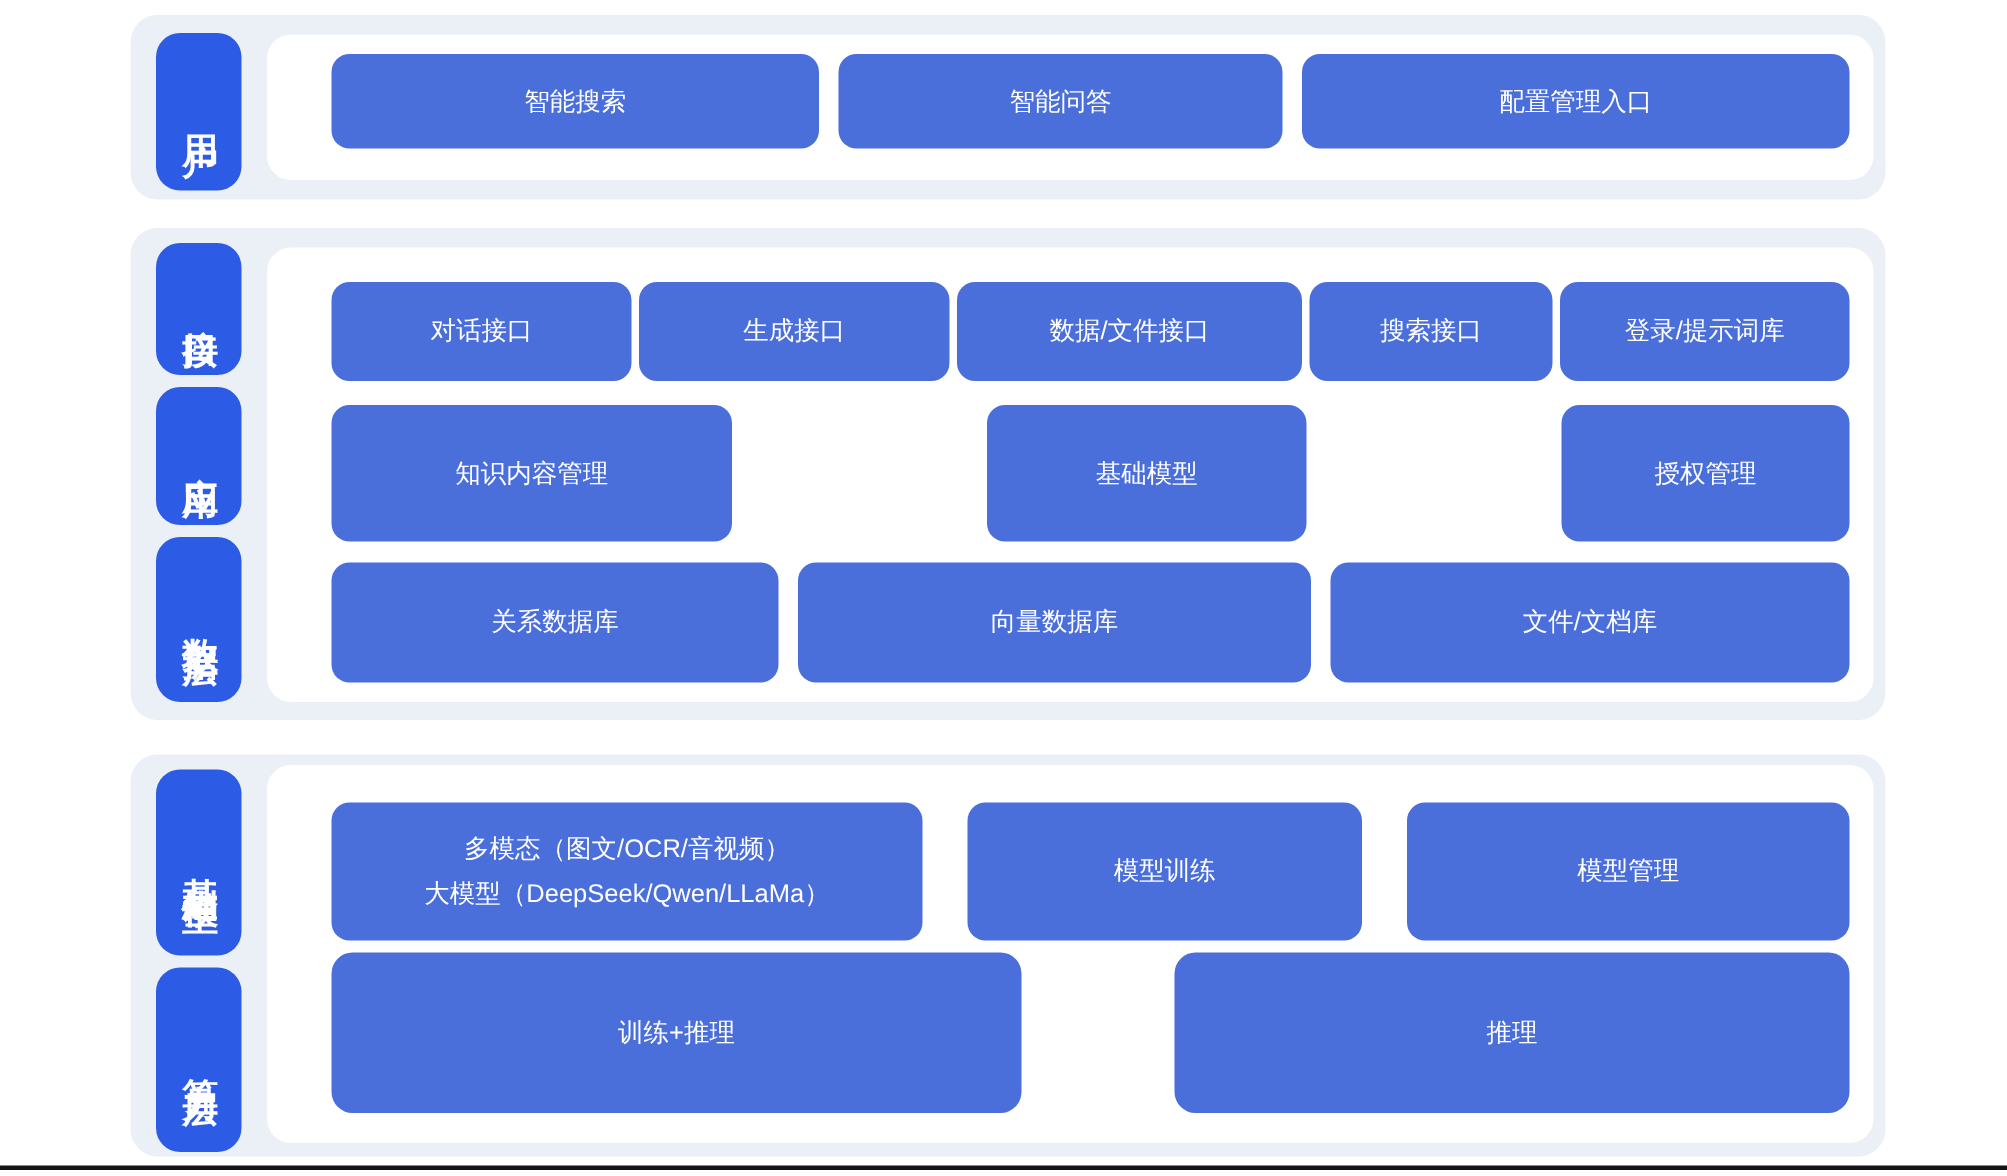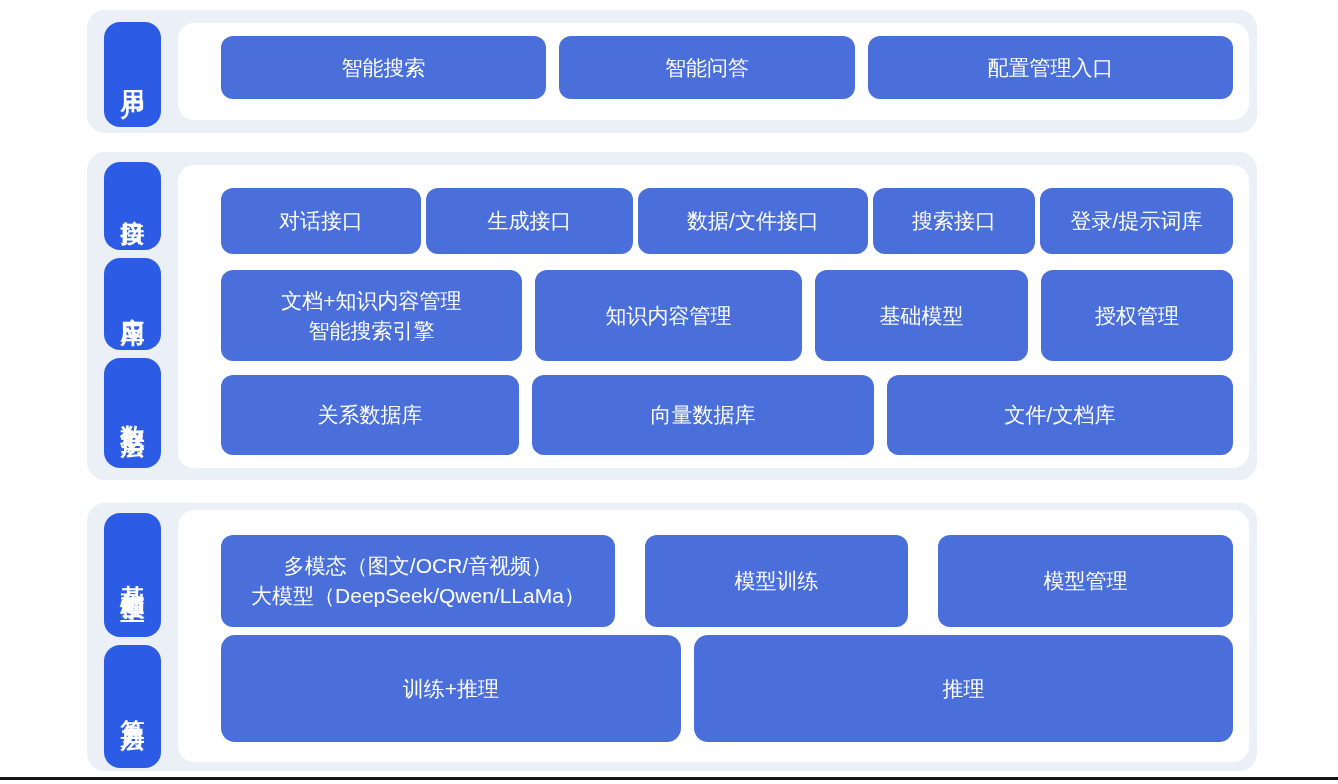--- a/index.html
+++ b/index.html
@@ -49,21 +49,21 @@
     position: absolute;
     left: 43px;
     width: 1012px;
     display: flex;
     justify-content: space-between;
   }
   .btn {
     background: #4a6fdb;
     border-radius: 12px;
     color: #ffffff;
-    font-size: 21px;
+    font-size: 17px;
     display: flex;
     flex-direction: column;
     align-items: center;
     justify-content: center;
     text-align: center;
     line-height: 30px;
     box-sizing: border-box;
   }
   .bottom-line {
     position: absolute;
@@ -98,24 +98,20 @@
 
       <div class="row" style="top:23px;height:66px">
         <div class="btn" style="width:200px;height:66px">对话接口</div>
         <div class="btn" style="width:207px;height:66px">生成接口</div>
         <div class="btn" style="width:230px;height:66px">数据/文件接口</div>
         <div class="btn" style="width:162px;height:66px">搜索接口</div>
         <div class="btn" style="width:193px;height:66px">登录/提示词库</div>
       </div>
 
       <div class="row" style="top:105px;height:91px">
-        <div class="btn" style="width:301px;height:91px">
-          <span>文档+知识内容管理</span>
-          <span>智能搜索引擎</span>
-        </div>
         <div class="btn" style="width:267px;height:91px">知识内容管理</div>
         <div class="btn" style="width:213px;height:91px">基础模型</div>
         <div class="btn" style="width:192px;height:91px">授权管理</div>
       </div>
 
       <div class="row" style="top:210px;height:104px">
         <div class="btn" style="width:298px;height:80px">关系数据库</div>
         <div class="btn" style="width:342px;height:80px">向量数据库</div>
         <div class="btn" style="width:346px;height:80px">文件/文档库</div>
       </div>
@@ -132,20 +128,20 @@
         <div class="btn" style="width:394px;height:92px">
           <span>多模态（图文/OCR/音视频）</span>
           <span>大模型（DeepSeek/Qwen/LLaMa）</span>
         </div>
         <div class="btn" style="width:263px;height:92px">模型训练</div>
         <div class="btn" style="width:295px;height:92px">模型管理</div>
       </div>
 
       <div class="row" style="top:125px;height:107px">
         <div class="btn" style="width:460px;height:107px;border-radius:14px">训练+推理</div>
-        <div class="btn" style="width:539px;height:107px;border-radius:14px">推理</div>
+        <div class="btn" style="width:450px;height:107px;border-radius:14px">推理</div>
       </div>
 
     </div>
   </div>
 
   <div class="bottom-line"></div>
 </div>
 
 </body></html>

